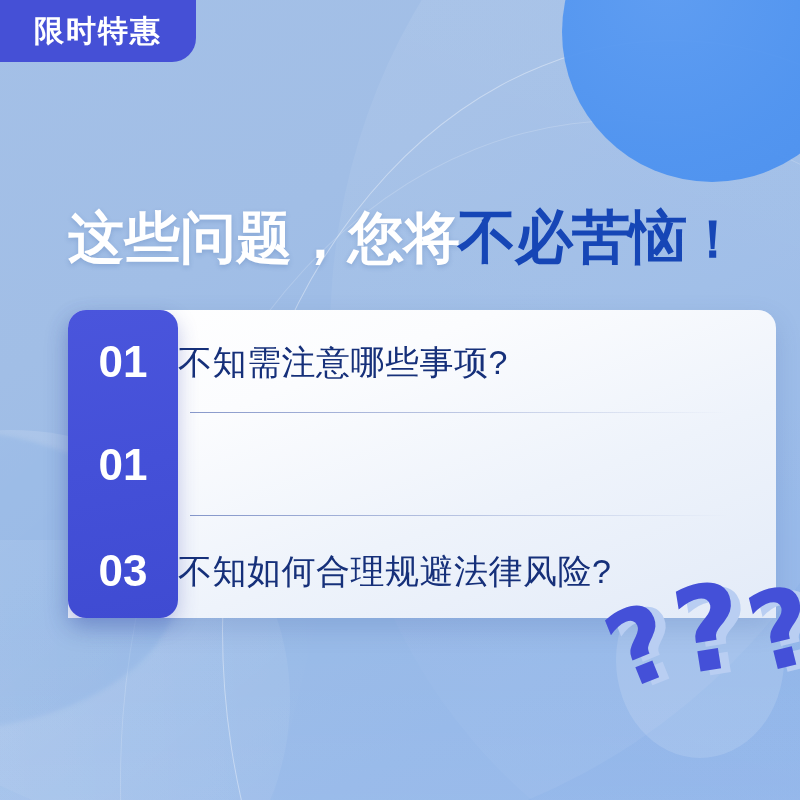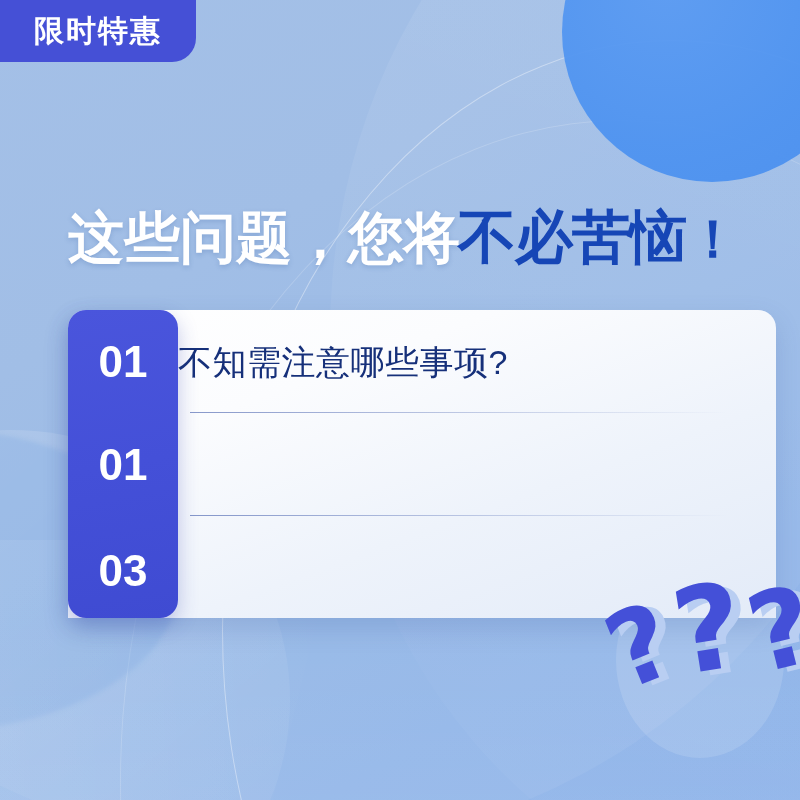--- a/index.html
+++ b/index.html
@@ -306,20 +306,21 @@
       <span class="row-divider"></span>
     </div>
 
     <div class="row">
       <span class="row-num">01</span>
       <span class="row-divider"></span>
     </div>
 
     <div class="row">
       <span class="row-num">03</span>
+      <span class="row-text">不知如何合理规避法律风险?</span>
     </div>
 
   </div>
 
   <div class="qmarks">
     <span class="qm qm-1" data-glyph="?">?</span>
     <span class="qm qm-2" data-glyph="?">?</span>
     <span class="qm qm-3" data-glyph="?">?</span>
   </div>
 

